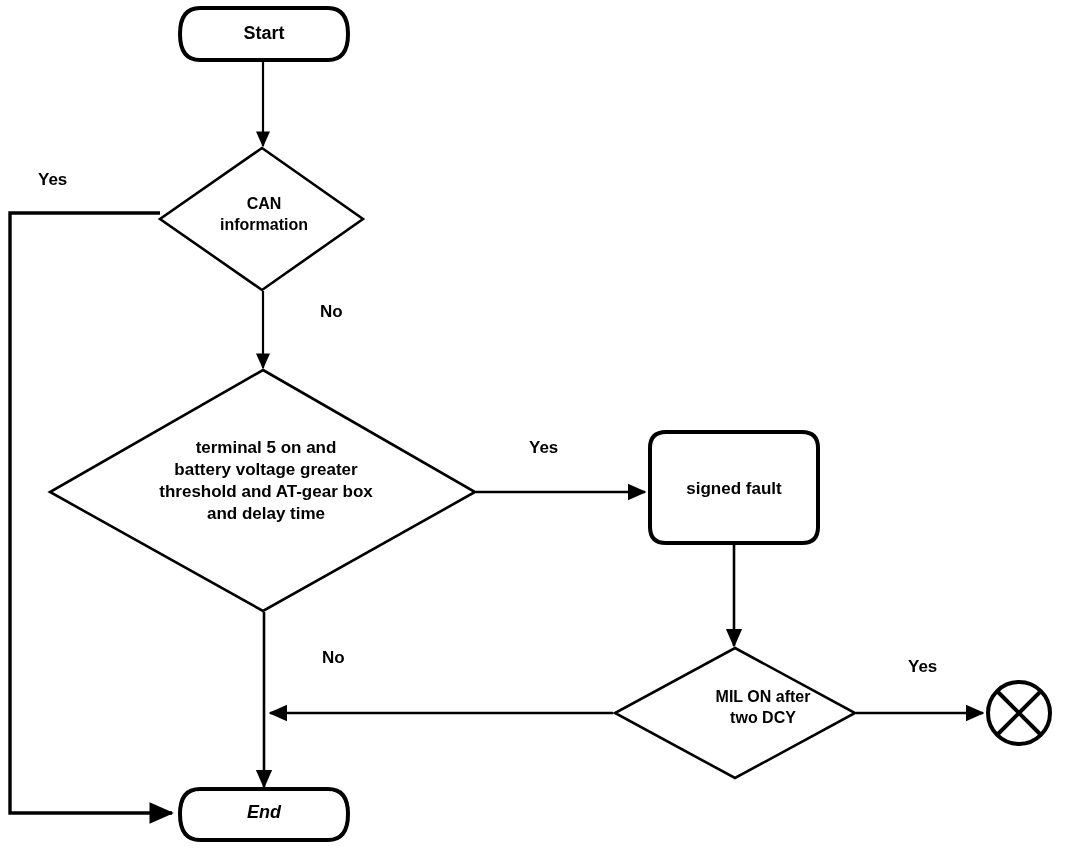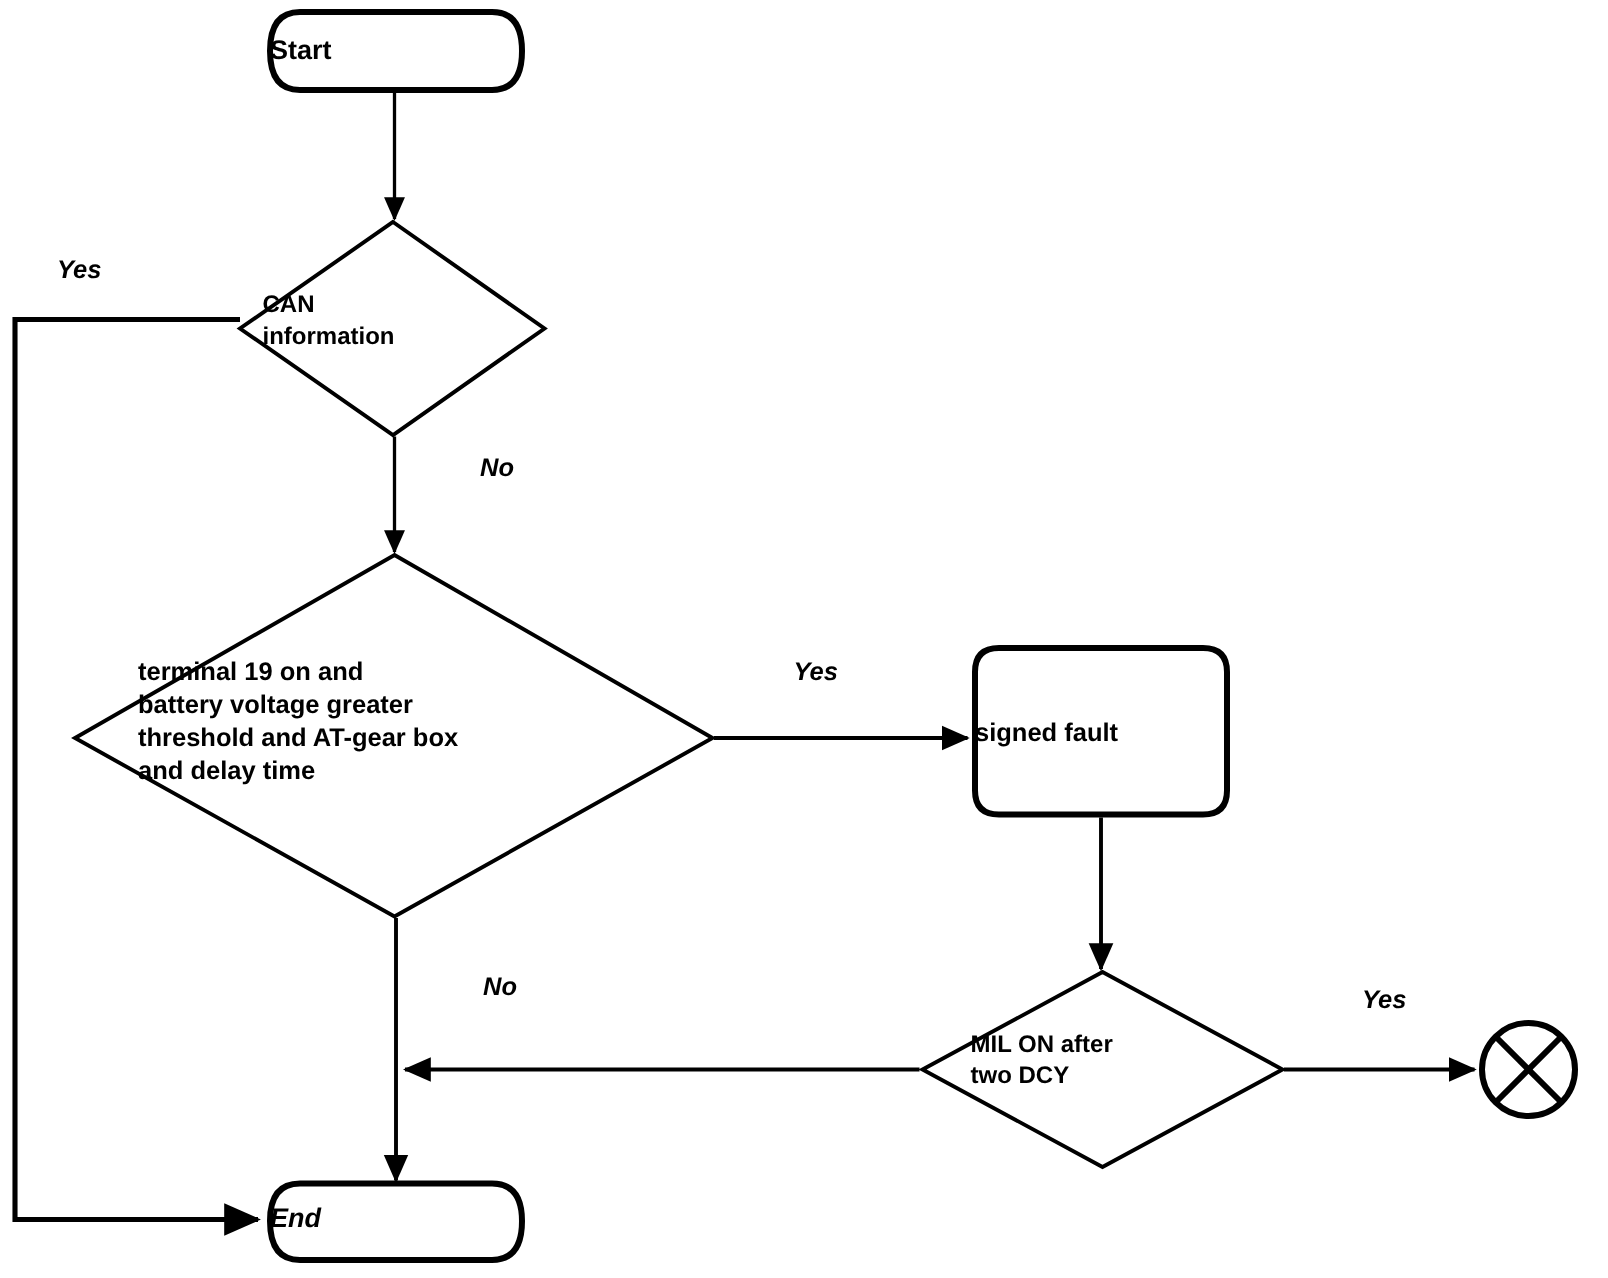--- a/index.html
+++ b/index.html
@@ -17,34 +17,33 @@
     background: #ffffff;
     overflow: hidden;
   }
   #flow-svg {
     position: absolute;
     left: 0;
     top: 0;
   }
   .node-label {
     position: absolute;
-    text-align: left;
+    text-align: center;
     font-weight: bold;
     color: #000000;
     line-height: 1.30;
     white-space: pre-line;
     pointer-events: none;
   }
   .edge-label {
     position: absolute;
     font-weight: bold;
     color: #000000;
     font-size: 17px;
     white-space: nowrap;
-    font-style: italic;
   }
   .lbl-start { left: 180px; top: 22px; width: 168px; font-size: 18px; }
   .lbl-can   { left: 175px; top: 194px; width: 178px; font-size: 16px; }
   .lbl-big   { left: 92px;  top: 437px; width: 348px; font-size: 17px; }
   .lbl-fault { left: 650px; top: 478px; width: 168px; font-size: 17px; font-weight: bold; }
   .lbl-mil   { left: 647px; top: 687px; width: 232px; font-size: 16px; }
   .lbl-end   { left: 180px; top: 801px; width: 168px; font-size: 18px; font-style: italic; }
 </style>
 </head>
 <body>
@@ -107,21 +106,21 @@
     <line x1="613" y1="713" x2="270" y2="713" stroke="#000000" stroke-width="2.6" marker-end="url(#arrow)"></line>
 
     <line x1="856" y1="713" x2="983" y2="713" stroke="#000000" stroke-width="2.6" marker-end="url(#arrow)"></line>
   </svg>
 
   <div class="node-label lbl-start">Start</div>
 
   <div class="node-label lbl-can">CAN
 information</div>
 
-  <div class="node-label lbl-big">terminal 19 on and
+  <div class="node-label lbl-big">terminal 5 on and
 battery voltage greater
 threshold and AT-gear box
 and delay time</div>
 
   <div class="node-label lbl-fault">signed fault</div>
 
   <div class="node-label lbl-mil">MIL ON after
 two DCY</div>
 
   <div class="node-label lbl-end">End</div>

